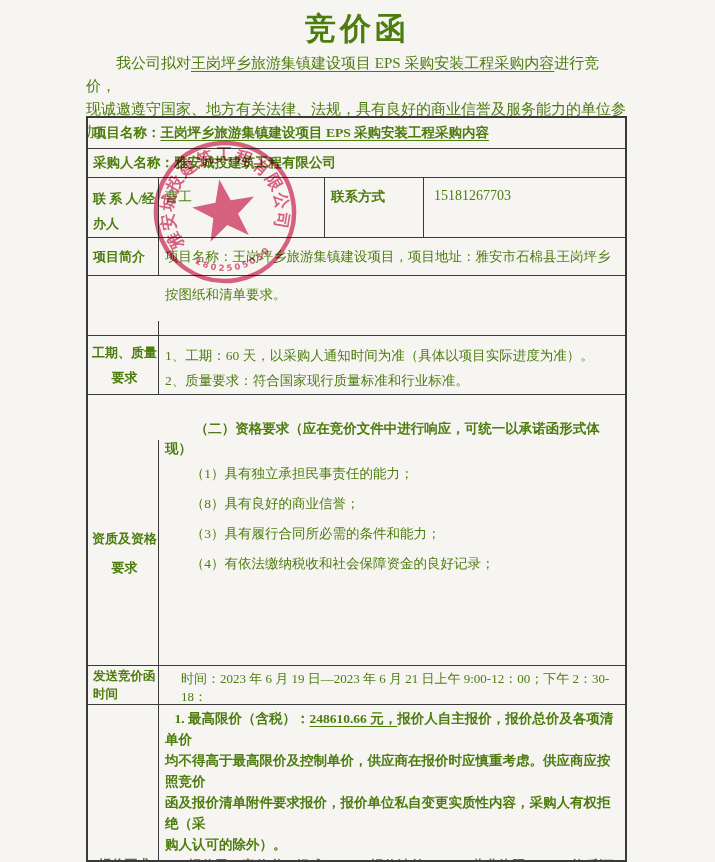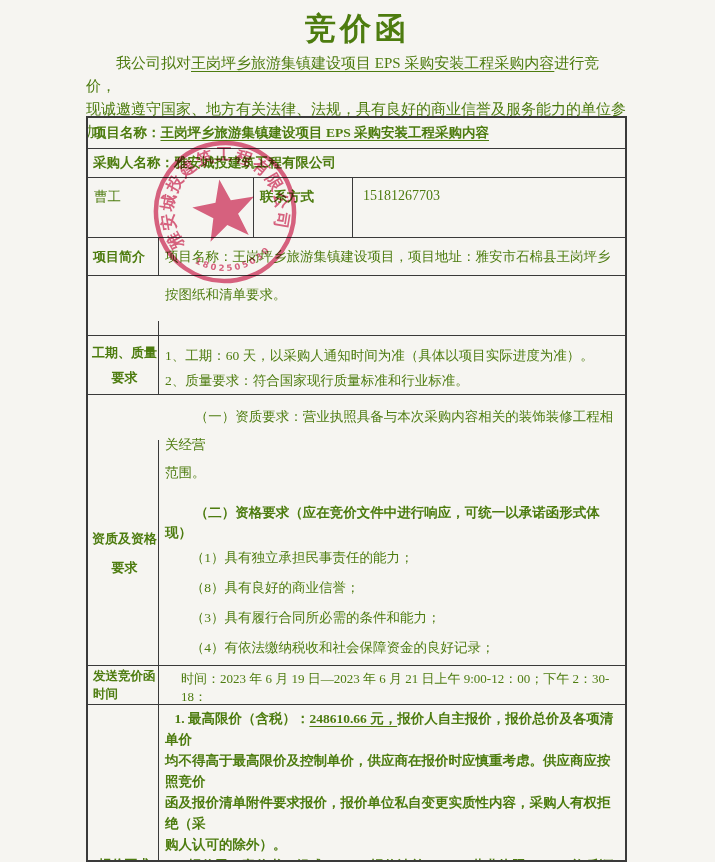--- a/index.html
+++ b/index.html
@@ -92,20 +92,22 @@
     </div>
 
     <div class="row r2">
       <div class="cell full b">
           <span>采购人名称：</span>
           <span>雅安城投建筑工程有限公司</span>
         </div>
     </div>
 
     <div class="row r3">
+      <div class="cell lbl">联 系 人/经
+办人</div>
       <div class="cell c-person">曹工</div>
       <div class="cell c-phlbl">联系方式</div>
       <div class="cell c-phone">15181267703</div>
     </div>
 
     <div class="row r4">
       <div class="cell lbl">项目简介</div>
       <div class="cell cnt vmid">项目名称：王岗坪乡旅游集镇建设项目，项目地址：雅安市石棉县王岗坪乡</div>
     </div>
 
@@ -119,22 +121,20 @@
       <div class="cell lbl ctr">工期、质量
 要求</div>
       <div class="cell cnt pre">1、工期：60 天，以采购人通知时间为准（具体以项目实际进度为准）。
 2、质量要求：符合国家现行质量标准和行业标准。</div>
     </div>
 
     <div class="row r7">
       <div class="cell lbl ctr">资质及资格
 要求</div>
       <div class="cell cnt qual">
-        <div class="p1 pre">（一）资质要求：营业执照具备与本次采购内容相关的装饰装修工程相关经营
-范围。</div>
         <div class="p2">（二）资格要求（应在竞价文件中进行响应，可统一以承诺函形式体现）</div>
         <div class="item">（1）具有独立承担民事责任的能力；</div>
         <div class="item">（8）具有良好的商业信誉；</div>
         <div class="item">（3）具有履行合同所必需的条件和能力；</div>
         <div class="item">（4）有依法缴纳税收和社会保障资金的良好记录；</div>
 
       </div>
     </div>
 
     <div class="row r8">

